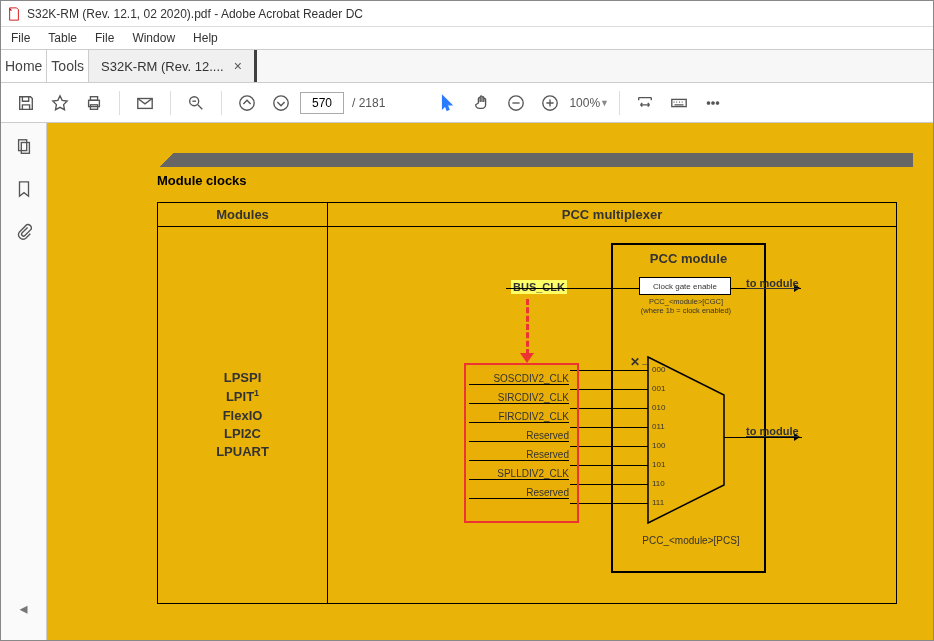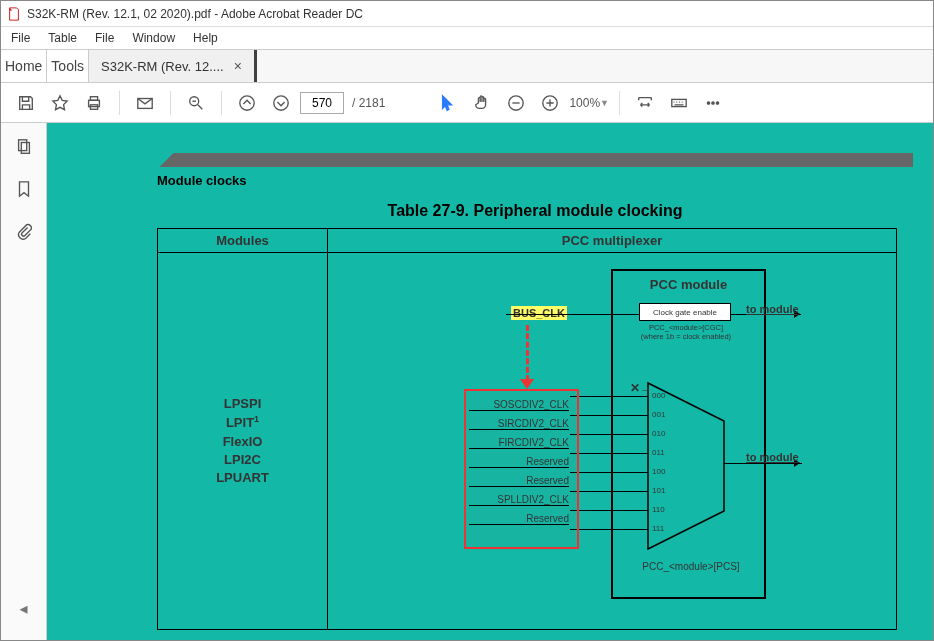--- a/index.html
+++ b/index.html
@@ -119,21 +119,21 @@
     display:flex; align-items:center; justify-content:center;
     color:#555; cursor:pointer;
   }
   .sidebar .sb-btn svg { width:18px; height:18px; stroke:#555; fill:none; stroke-width:1.5; }
   .sidebar .collapse {
     position: absolute; bottom: 20px;
     font-size: 16px; color:#777;
   }
   .doc-viewport {
     flex: 1;
-    background: #14b8a6;
+    background: #eab308;
     overflow: hidden;
     padding: 30px 20px 0 110px;
   }
   
   .section-title-bar {
     height: 14px;
     background: linear-gradient(135deg, transparent 0, transparent 12px, #666 12px, #666 100%);
     margin-bottom: 6px;
   }
   .section-name {
@@ -465,21 +465,20 @@
         <svg viewBox="0 0 20 20">
           <path d="M14 6 l-6 6 a2 2 0 0 0 3 3 l7 -7 a4 4 0 0 0 -5 -5 l-8 8 a5 5 0 0 0 7 7 l5 -5"></path>
         </svg>
       </div>
     <div class="sb-btn collapse">◂</div>
   </div>
 
   <div class="doc-viewport">
     <div class="section-title-bar"></div>
     <div class="section-name">Module clocks</div>
-    <div class="table-caption">Table 27-9.   Peripheral module clocking</div>
 
     <table class="module-table">
       <tbody>
           <tr>
         <th>Modules</th>
         <th>PCC multiplexer</th>
       </tr>
       <tr>
         <td class="modules-cell">
           <div class="modules-list">

